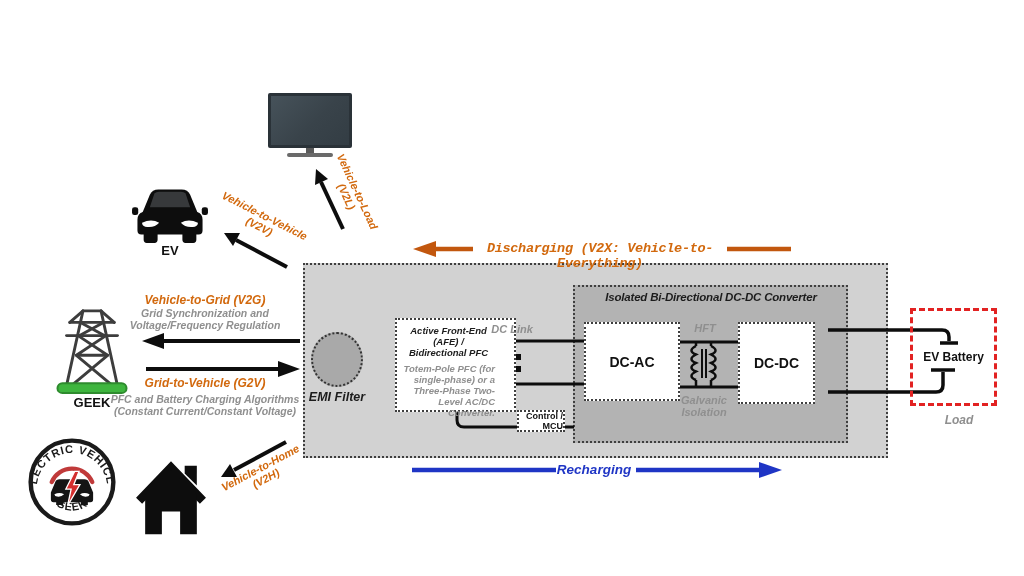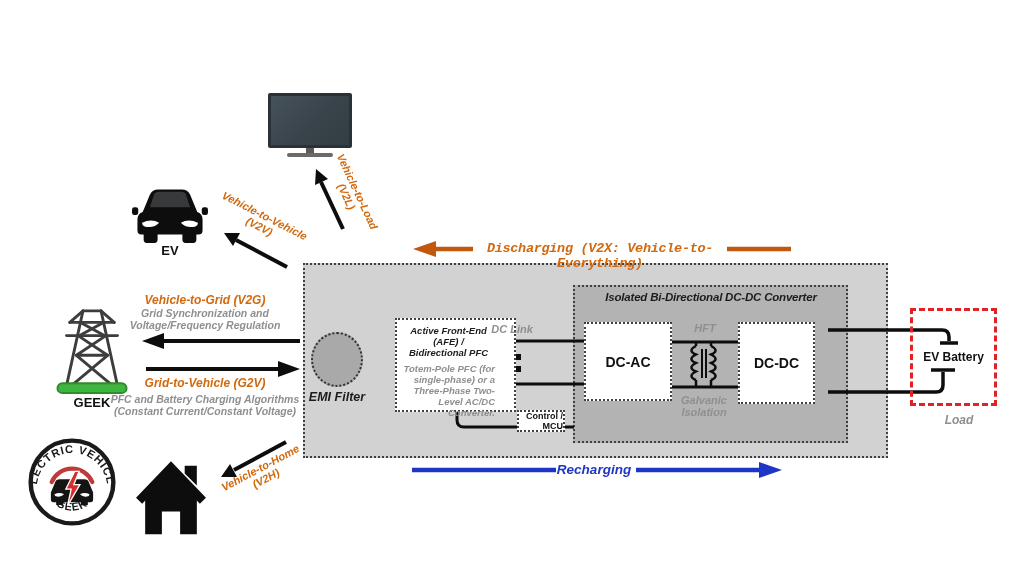--- a/index.html
+++ b/index.html
@@ -36,21 +36,21 @@
   #afe-box{left:366px;top:318px;width:121px;height:94px;background:#fff;
            border:2px dotted #3F3F3F;box-sizing:border-box;padding:5px 19px 0 5px;margin-left:29px;}
   #afe-title{font-size:9.5px;line-height:11px;text-align:center;color:#1c1c1c;font-weight:bold;font-style:italic;}
   #afe-sub{margin-top:5px;font-size:9.5px;line-height:11px;text-align:right;color:#8F8F8F;font-weight:bold;font-style:italic;}
   #dclink-label{left:486px;top:323px;width:52px;font-size:11px;}
   #converter-box{left:573px;top:285px;width:275px;height:158px;background:#B3B3B3;
                  border:2px dotted #3F3F3F;box-sizing:border-box;}
   #converter-title{left:578px;top:291px;width:266px;font-size:11.5px;letter-spacing:-0.2px;}
   .comp-box{background:#fff;border:2px dotted #3F3F3F;box-sizing:border-box;
             display:flex;align-items:center;justify-content:center;font-weight:bold;color:#111;}
-  #dcac-box{left:584px;top:322px;width:88px;height:79px;font-size:14px;}
+  #dcac-box{left:584px;top:322px;width:96px;height:79px;font-size:14px;}
   #dcdc-box{left:738px;top:322px;width:77px;height:82px;font-size:14px;}
   #hft-label{left:678px;top:322px;width:54px;font-size:11px;}
   #galvanic-label{left:663px;top:394px;width:82px;font-size:11px;line-height:12px;font-style:italic;}
   #control-box{left:517px;top:410px;width:48px;height:22px;background:#fff;border:2px dotted #3F3F3F;
                box-sizing:border-box;display:flex;flex-direction:column;align-items:flex-end;justify-content:center;
                font-size:9px;line-height:10px;font-weight:bold;color:#111;}
   
   #battery-box{left:910px;top:308px;width:87px;height:98px;border:3px dashed #E22222;box-sizing:border-box;}
   #battery-label{left:906px;top:350px;width:95px;font-size:12px;}
   #load-label{left:922px;top:413px;width:74px;font-size:12px;}

